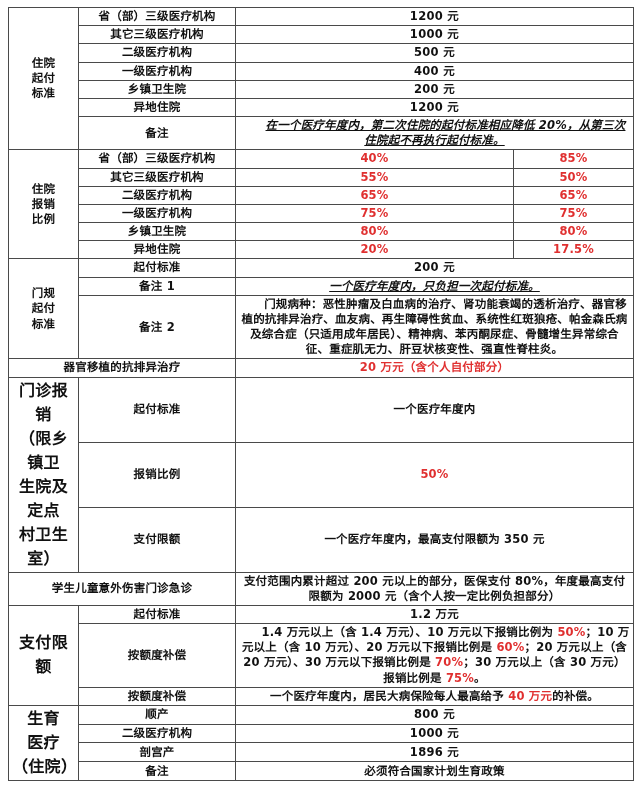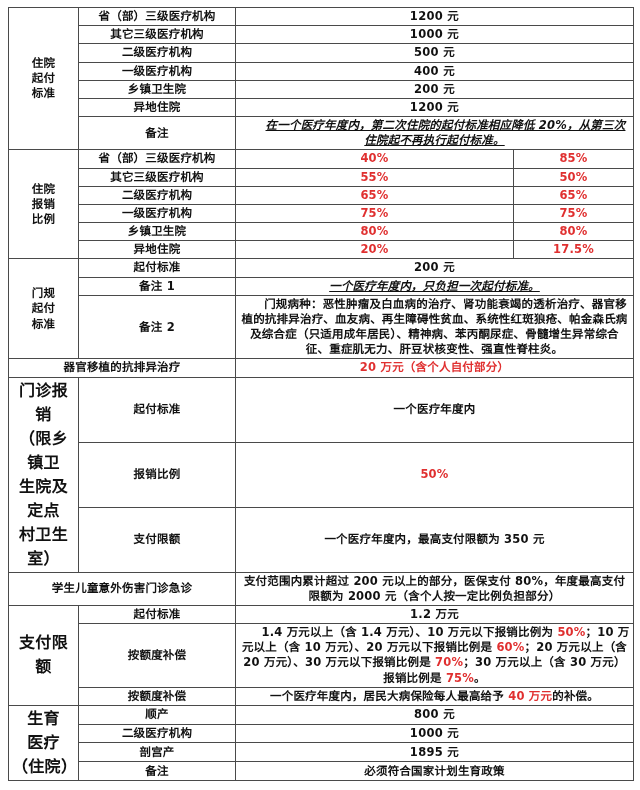--- a/index.html
+++ b/index.html
@@ -205,21 +205,21 @@
     <td class="grp tight" rowspan="4"><span>生育<br>医疗<br>（住院）</span></td>
     <td class="item">顺产</td>
     <td class="val num" colspan="2">800 元</td>
   </tr>
   <tr>
     <td class="item">二级医疗机构</td>
     <td class="val num" colspan="2">1000 元</td>
   </tr>
   <tr>
     <td class="item">剖宫产</td>
-    <td class="val num" colspan="2">1895 元</td>
+    <td class="val num" colspan="2">1896 元</td>
   </tr>
   <tr>
     <td class="item">备注</td>
     <td class="val" colspan="2">必须符合国家计划生育政策</td>
   </tr>
 
   </tbody>
 </table>
 </div>
 

